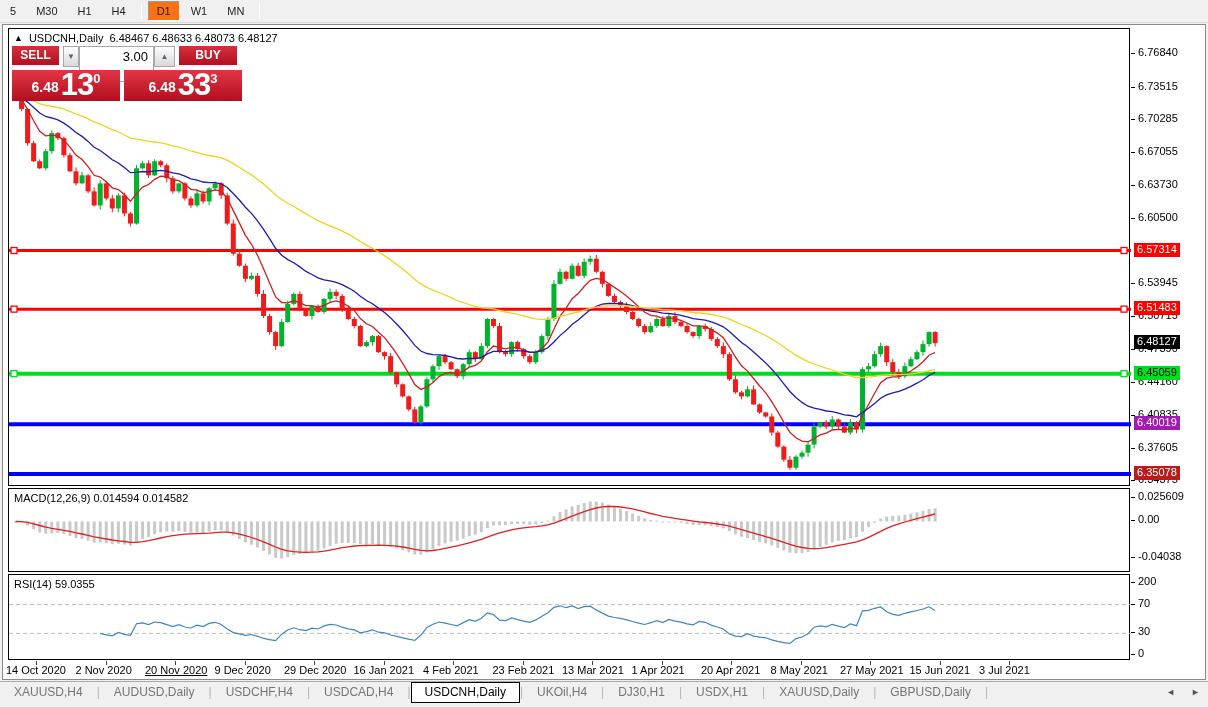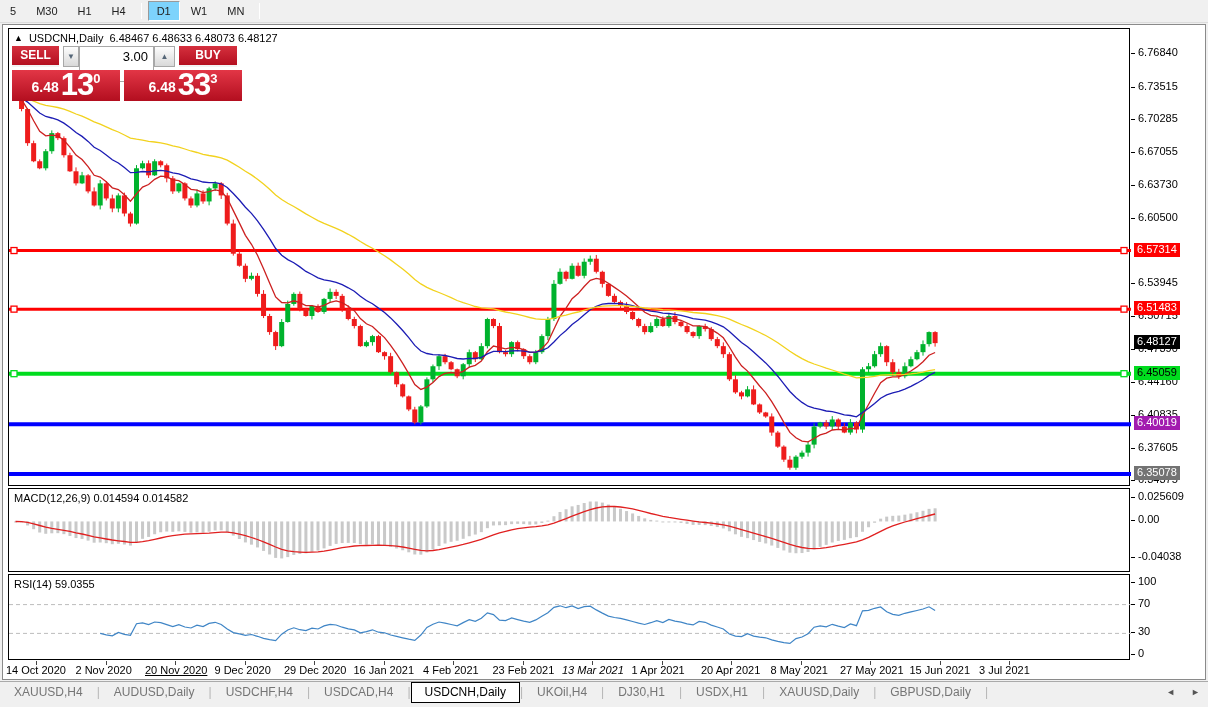--- a/index.html
+++ b/index.html
@@ -2,21 +2,21 @@
 <html><head>
 <meta charset="utf-8">
 <style>
   html,body{margin:0;padding:0;background:#f0f0f0;width:1208px;height:707px;
     font-family:"Liberation Sans","DejaVu Sans",sans-serif;-webkit-font-smoothing:antialiased;}
   *{box-sizing:border-box;}
   
   #toolbar{position:absolute;left:0;top:0;width:1208px;height:23px;background:#f0f0f0;
     border-bottom:1px solid #dcdcdc;display:flex;align-items:center;font-size:11px;color:#222;}
   .tb-item{padding:3px 8px;margin:0 1px;border:1px solid transparent;}
-  .tb-item.active{background:#7dd3fc;border:1px solid #9a9a9a;border-right-color:#fff;border-bottom-color:#fff;}
+  .tb-item.active{background:#f97316;border:1px solid #9a9a9a;border-right-color:#fff;border-bottom-color:#fff;}
   .tb-sep{width:1px;height:16px;background:#c8c8c8;border-right:1px solid #fff;margin:0 5px;}
   
   #chartwin{position:absolute;left:2px;top:24px;width:1204px;height:656px;background:#fff;
     border:1px solid #8a8a8a;}
   .panel{position:absolute;left:5px;width:1122px;background:#fff;border:1px solid #000;}
   #mainPanel{top:3px;height:458px;}
   #macdPanel{top:463px;height:84px;}
   #rsiPanel{top:549px;height:86px;}
   .panel svg{position:absolute;left:0;top:0;}
   .panel-title{position:absolute;left:5px;top:3px;font-size:11px;color:#000;z-index:5;white-space:nowrap;}
@@ -623,30 +623,30 @@
       <div class="tick-dash" style="top: 387.125px;"></div>
       <div class="tick-label" style="top: 380.125px;">6.40835</div>
       <div class="tick-dash" style="top: 419.581px;"></div>
       <div class="tick-label" style="top: 412.581px;">6.37605</div>
       <div class="tick-dash" style="top: 452.036px;"></div>
       <div class="tick-label" style="top: 445.036px;">6.34375</div>
       <div class="hline-label" style="top: 214.543px; background: rgb(255, 0, 0); color: rgb(255, 255, 255);">6.57314</div>
       <div class="hline-label" style="top: 273.134px; background: rgb(255, 0, 0); color: rgb(255, 255, 255);">6.51483</div>
       <div class="hline-label" style="top: 337.682px; background: rgb(0, 220, 30); color: rgb(0, 0, 0);">6.45059</div>
       <div class="hline-label" style="top: 388.325px; background: #a21caf; color: rgb(255, 255, 255);">6.40019</div>
-      <div class="hline-label" style="top: 437.972px; background: #737373; color: rgb(255, 255, 255);">6.35078</div>
+      <div class="hline-label" style="top: 437.972px; background: #b91c1c; color: rgb(255, 255, 255);">6.35078</div>
       <div class="hline-label" style="top: 306.855px; background: rgb(0, 0, 0); color: rgb(255, 255, 255);">6.48127</div>
       <div class="tick-dash" style="top: 469.174px;"></div>
       <div class="tick-label" style="top: 462.174px;">0.025609</div>
       <div class="tick-dash" style="top: 492.455px;"></div>
       <div class="tick-label" style="top: 485.455px;">0.00</div>
       <div class="tick-dash" style="top: 529.164px;"></div>
       <div class="tick-label" style="top: 522.164px;">-0.04038</div>
       <div class="tick-dash" style="top: 554px;"></div>
-      <div class="tick-label" style="top: 547px;">100</div>
+      <div class="tick-label" style="top: 547px;">200</div>
       <div class="tick-dash" style="top: 575.6px;"></div>
       <div class="tick-label" style="top: 568.6px;">70</div>
       <div class="tick-dash" style="top: 604.4px;"></div>
       <div class="tick-label" style="top: 597.4px;">30</div>
       <div class="tick-dash" style="top: 626px;"></div>
       <div class="tick-label" style="top: 619px;">0</div>
     </div>
   <div id="dateRow">
       <div class="date-tick" style="left: 30px;"></div>
       <div class="date-label" style="left: 0px;">14 Oct 2020</div>
@@ -658,21 +658,21 @@
       <div class="date-label" style="left: 208.5px;">9 Dec 2020</div>
       <div class="date-tick" style="left: 308px;"></div>
       <div class="date-label" style="left: 278px;">29 Dec 2020</div>
       <div class="date-tick" style="left: 377.5px;"></div>
       <div class="date-label" style="left: 347.5px;">16 Jan 2021</div>
       <div class="date-tick" style="left: 447px;"></div>
       <div class="date-label" style="left: 417px;">4 Feb 2021</div>
       <div class="date-tick" style="left: 516.5px;"></div>
       <div class="date-label" style="left: 486.5px;">23 Feb 2021</div>
       <div class="date-tick" style="left: 586px;"></div>
-      <div class="date-label" style="left: 556px; font-style: italic;">13 Mar 2021</div>
+      <div class="date-label" style="left: 556px;">13 Mar 2021</div>
       <div class="date-tick" style="left: 655.5px;"></div>
       <div class="date-label" style="left: 625.5px;">1 Apr 2021</div>
       <div class="date-tick" style="left: 725px;"></div>
       <div class="date-label" style="left: 695px;">20 Apr 2021</div>
       <div class="date-tick" style="left: 794.5px;"></div>
       <div class="date-label" style="left: 764.5px;">8 May 2021</div>
       <div class="date-tick" style="left: 864px;"></div>
       <div class="date-label" style="left: 834px;">27 May 2021</div>
       <div class="date-tick" style="left: 933.5px;"></div>
       <div class="date-label" style="left: 903.5px;">15 Jun 2021</div>

